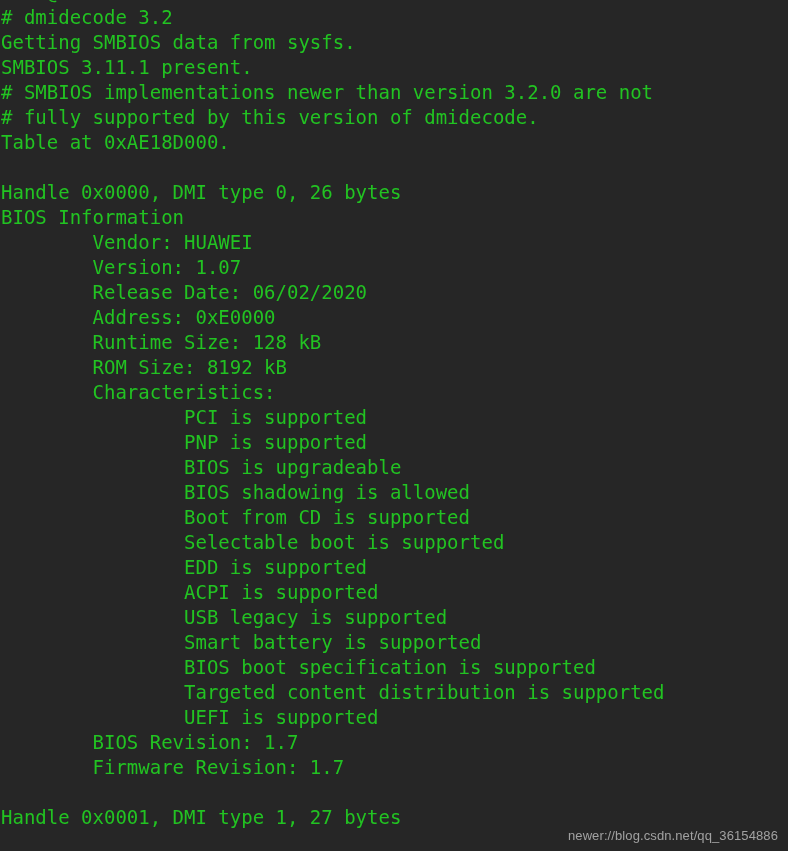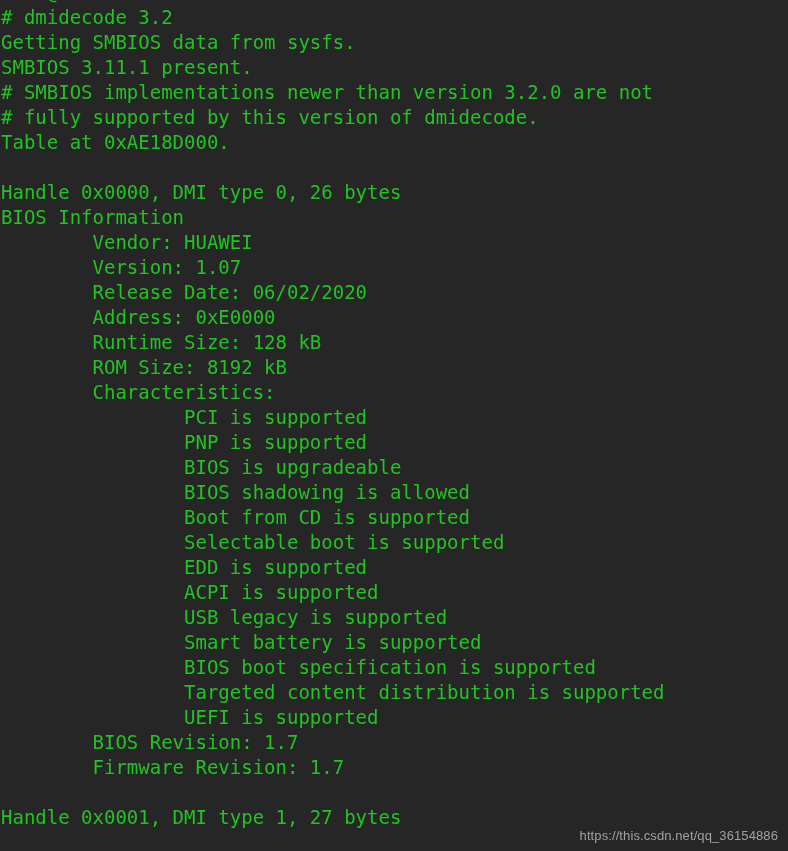--- a/index.html
+++ b/index.html
@@ -60,14 +60,14 @@
     letter-spacing: 0.1px;
     white-space: pre;
     opacity: 0.95;
   }
 </style>
 </head>
 <body>
 
 <div id="terminal">
   <div id="screen"><div class="line">root@l:~# dmidecode</div><div class="line"># dmidecode 3.2</div><div class="line">Getting SMBIOS data from sysfs.</div><div class="line">SMBIOS 3.11.1 present.</div><div class="line"># SMBIOS implementations newer than version 3.2.0 are not</div><div class="line"># fully supported by this version of dmidecode.</div><div class="line">Table at 0xAE18D000.</div><div class="line blank"></div><div class="line">Handle 0x0000, DMI type 0, 26 bytes</div><div class="line">BIOS Information</div><div class="line">        Vendor: HUAWEI</div><div class="line">        Version: 1.07</div><div class="line">        Release Date: 06/02/2020</div><div class="line">        Address: 0xE0000</div><div class="line">        Runtime Size: 128 kB</div><div class="line">        ROM Size: 8192 kB</div><div class="line">        Characteristics:</div><div class="line">                PCI is supported</div><div class="line">                PNP is supported</div><div class="line">                BIOS is upgradeable</div><div class="line">                BIOS shadowing is allowed</div><div class="line">                Boot from CD is supported</div><div class="line">                Selectable boot is supported</div><div class="line">                EDD is supported</div><div class="line">                ACPI is supported</div><div class="line">                USB legacy is supported</div><div class="line">                Smart battery is supported</div><div class="line">                BIOS boot specification is supported</div><div class="line">                Targeted content distribution is supported</div><div class="line">                UEFI is supported</div><div class="line">        BIOS Revision: 1.7</div><div class="line">        Firmware Revision: 1.7</div><div class="line blank"></div><div class="line">Handle 0x0001, DMI type 1, 27 bytes</div></div>
-  <div id="watermark">https://this.csdn.net/qq_36154886</div>
+  <div id="watermark">newer://blog.csdn.net/qq_36154886</div>
 </div>
 
 </body></html>

